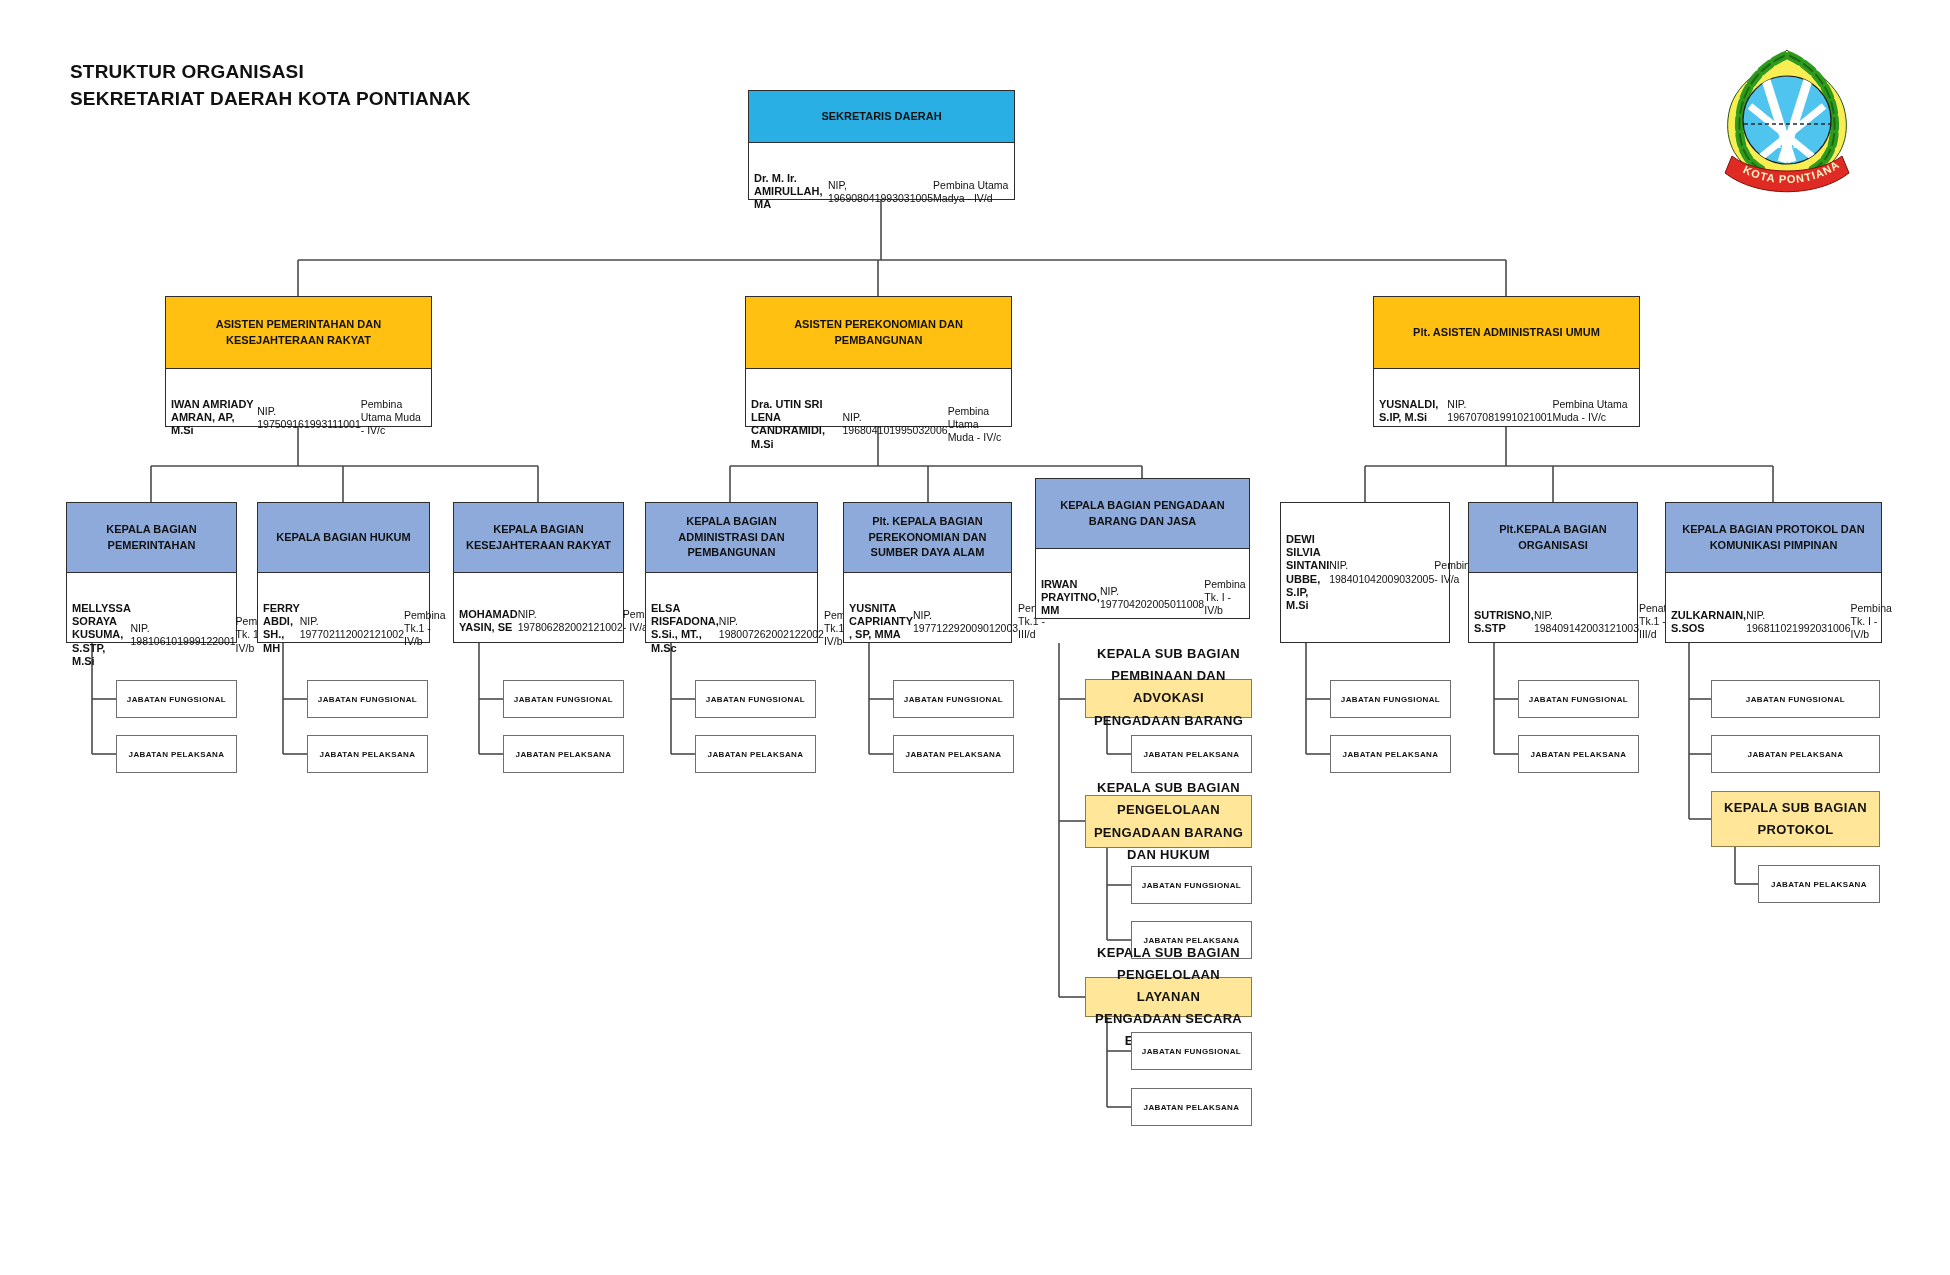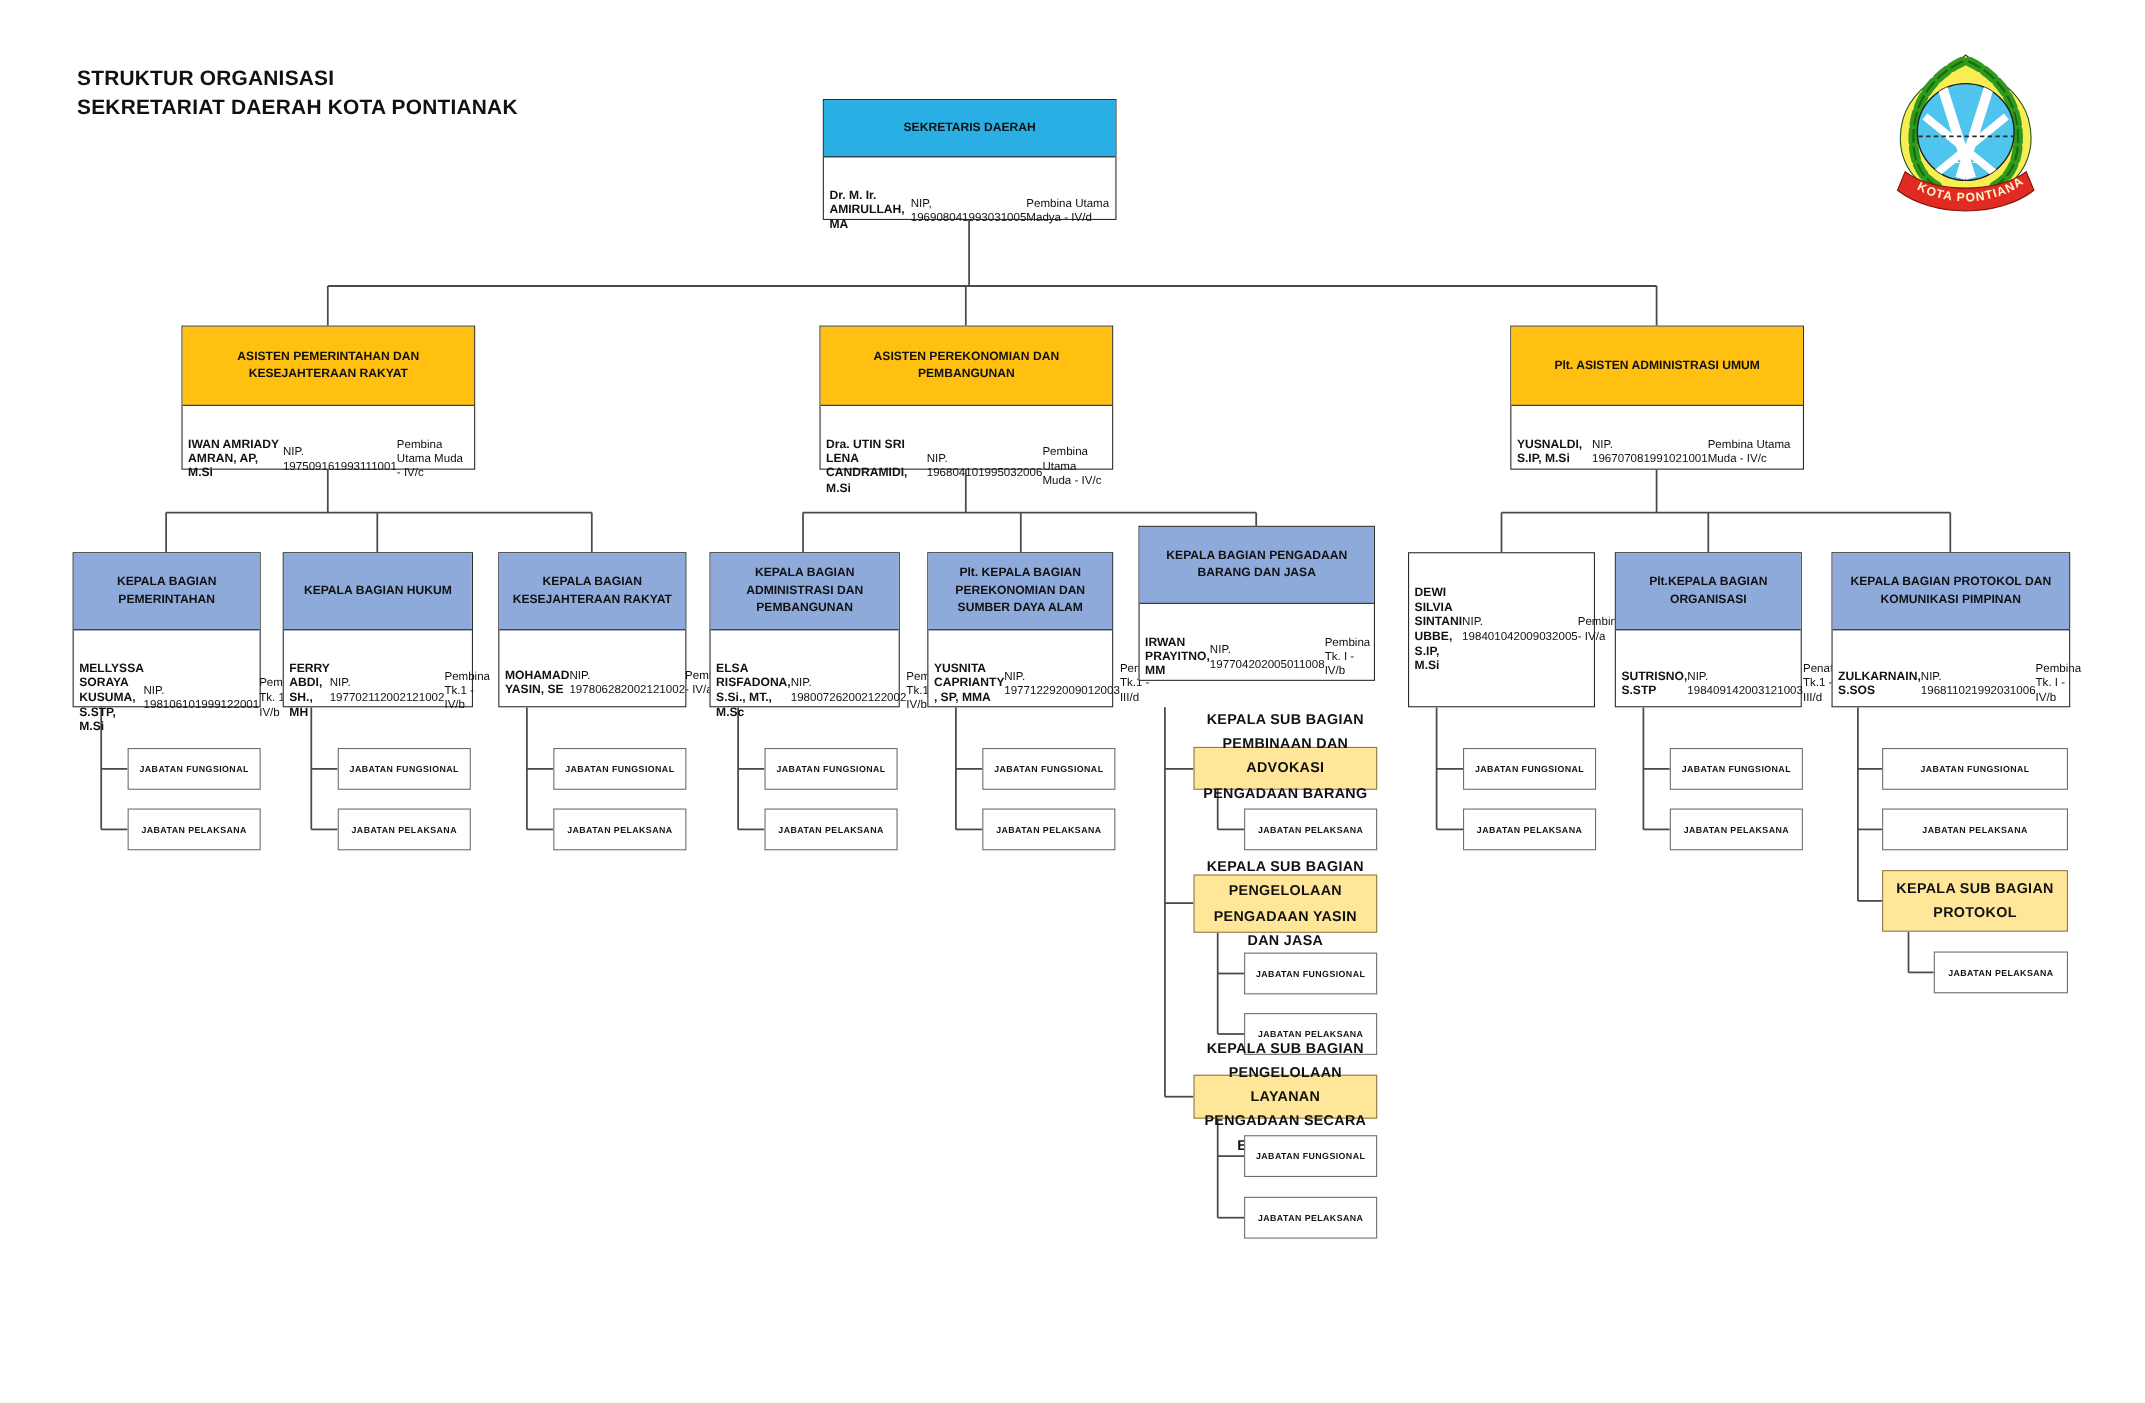--- a/index.html
+++ b/index.html
@@ -270,21 +270,21 @@
 
   <div class="sbox" style="left:1330px;top:680px;width:121px">JABATAN FUNGSIONAL</div>
   <div class="sbox" style="left:1330px;top:735px;width:121px">JABATAN PELAKSANA</div>
 
   <div class="sbox" style="left:1518px;top:680px;width:121px">JABATAN FUNGSIONAL</div>
   <div class="sbox" style="left:1518px;top:735px;width:121px">JABATAN PELAKSANA</div>
 
   <div class="ybox" style="left:1085px;top:679px;width:167px;height:39px">KEPALA SUB BAGIAN PEMBINAAN DAN ADVOKASI PENGADAAN BARANG DAN JASA</div>
   <div class="sbox" style="left:1131px;top:735px;width:121px">JABATAN PELAKSANA</div>
 
-  <div class="ybox" style="left:1085px;top:795px;width:167px;height:53px">KEPALA SUB BAGIAN PENGELOLAAN PENGADAAN YASIN DAN JASA</div>
+  <div class="ybox" style="left:1085px;top:795px;width:167px;height:53px">KEPALA SUB BAGIAN PENGELOLAAN PENGADAAN BARANG DAN HUKUM</div>
   <div class="sbox" style="left:1131px;top:866px;width:121px">JABATAN FUNGSIONAL</div>
   <div class="sbox" style="left:1131px;top:921px;width:121px">JABATAN PELAKSANA</div>
 
   <div class="ybox" style="left:1085px;top:977px;width:167px;height:40px">KEPALA SUB BAGIAN PENGELOLAAN LAYANAN PENGADAAN SECARA ELEKTRONIK</div>
   <div class="sbox" style="left:1131px;top:1032px;width:121px">JABATAN FUNGSIONAL</div>
   <div class="sbox" style="left:1131px;top:1088px;width:121px">JABATAN PELAKSANA</div>
 
   <div class="sbox" style="left:1711px;top:680px;width:169px">JABATAN FUNGSIONAL</div>
   <div class="sbox" style="left:1711px;top:735px;width:169px">JABATAN PELAKSANA</div>
   <div class="ybox" style="left:1711px;top:791px;width:169px;height:56px">KEPALA SUB BAGIAN PROTOKOL</div>

